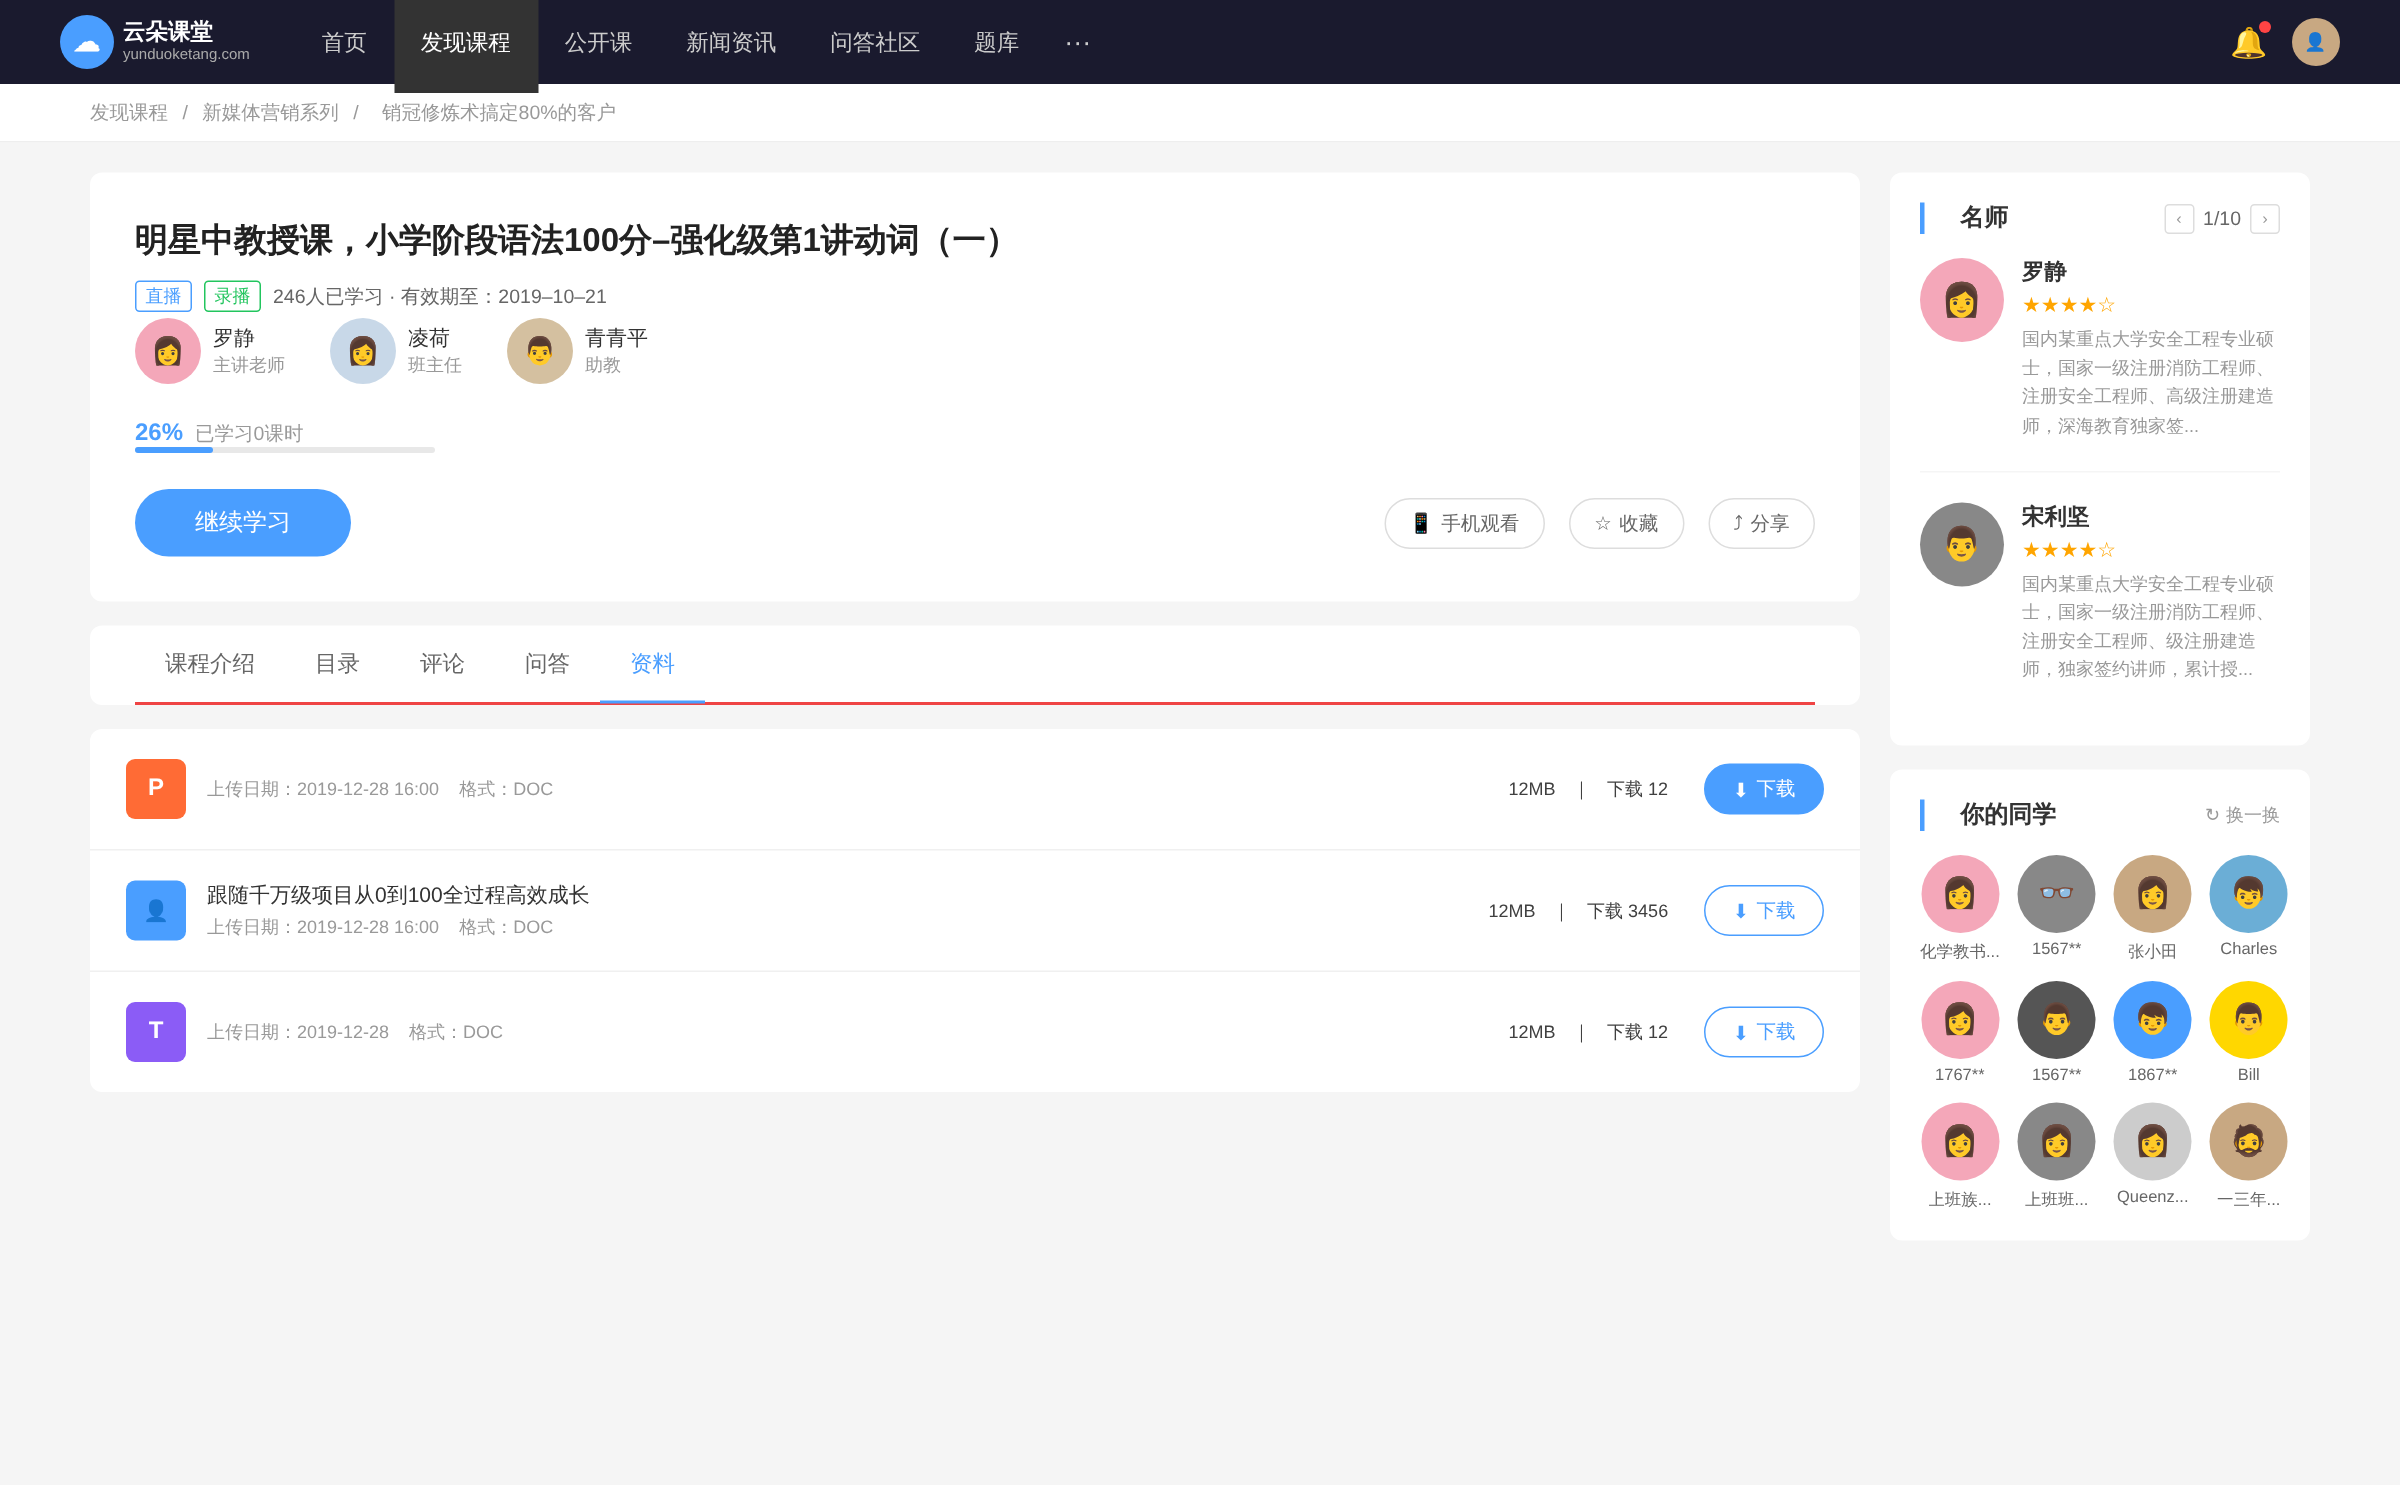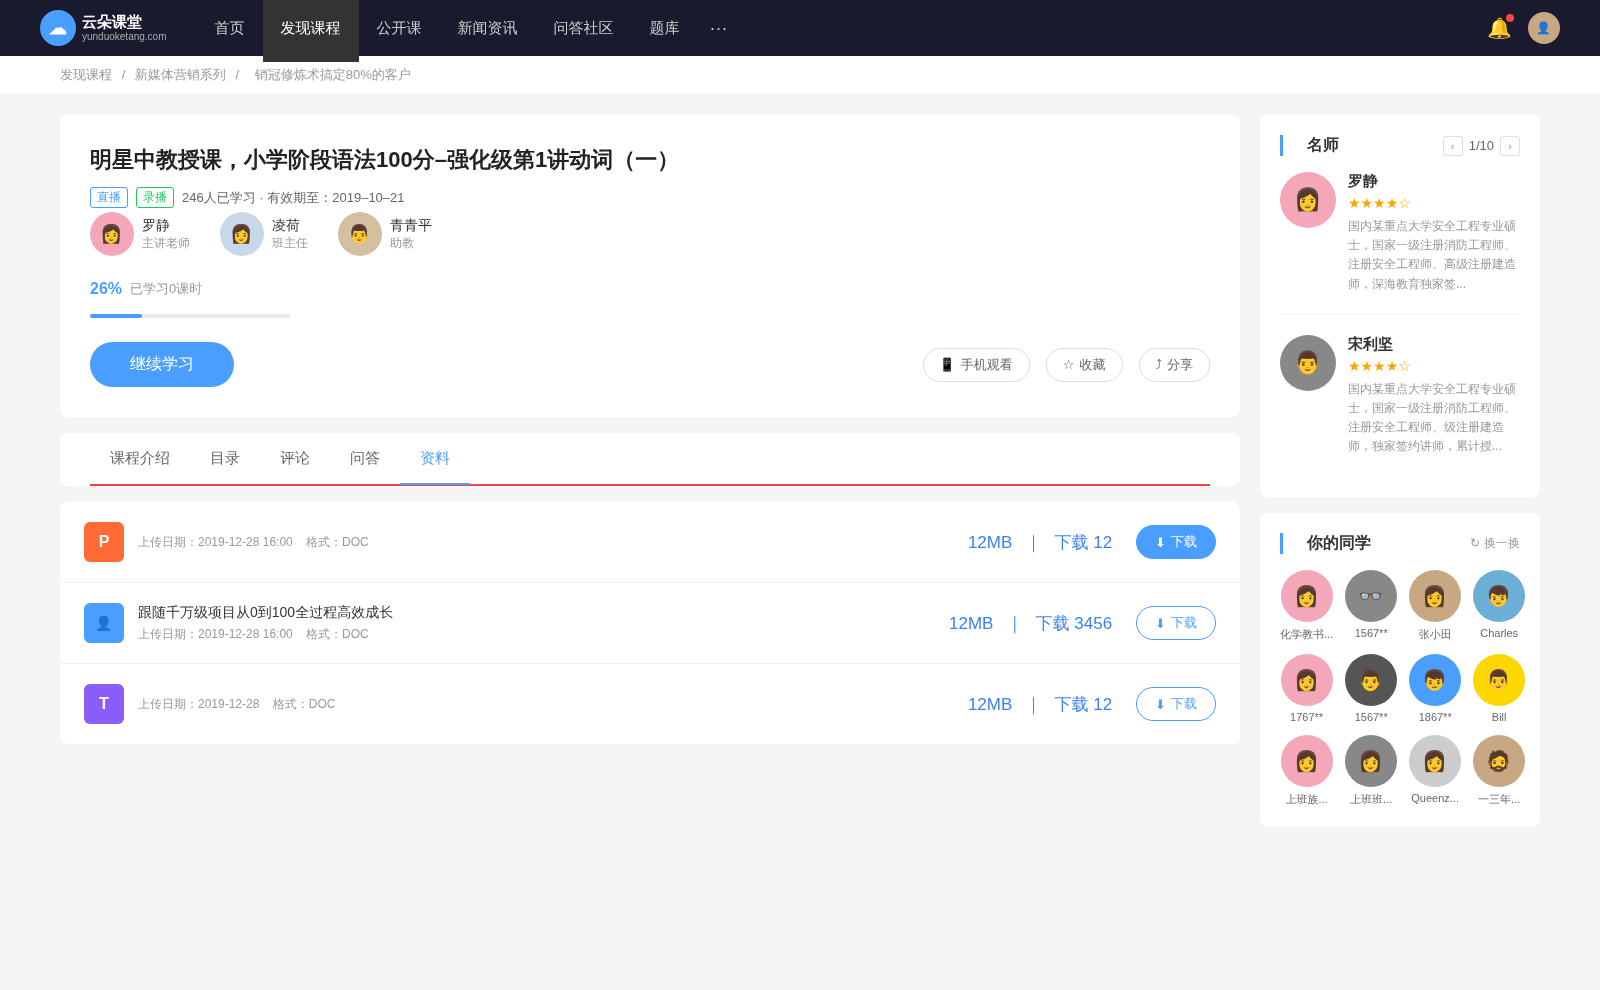--- a/index.html
+++ b/index.html
@@ -36,21 +36,21 @@
     .course-title { font-size: 22px; font-weight: 600; color: #222; margin-bottom: 12px; }
     .course-meta { display: flex; align-items: center; gap: 8px; margin-bottom: 4px; color: #666; font-size: 13px; }
     .tag { border: 1px solid #4a9eff; color: #4a9eff; border-radius: 3px; padding: 1px 6px; font-size: 12px; }
     .tag.green { border-color: #22c55e; color: #22c55e; }
     .teachers { display: flex; gap: 30px; margin-bottom: 24px; }
     .teacher { display: flex; align-items: center; gap: 8px; }
     .teacher-avatar { width: 44px; height: 44px; border-radius: 50%; background: #ddd; overflow: hidden; display: flex; align-items: center; justify-content: center; font-size: 18px; }
     .teacher-info .name { font-size: 14px; color: #333; font-weight: 500; }
     .teacher-info .role { font-size: 12px; color: #999; }
     .progress-section { margin-bottom: 24px; }
-    .progress-label { display: flex; align-items: center; gap: 8px; margin-bottom: 16px; }
+    .progress-label { display: flex; align-items: center; gap: 8px; margin-bottom: 0; }
     .progress-pct { color: #4a9eff; font-size: 16px; font-weight: 600; }
     .progress-desc { color: #999; font-size: 13px; }
     .progress-bar-bg { width: 200px; height: 4px; background: #e8e8e8; border-radius: 2px; }
     .progress-bar-fill { height: 4px; background: #4a9eff; border-radius: 2px; }
     .action-row { display: flex; align-items: center; justify-content: space-between; }
     .btn-continue { background: #4a9eff; color: white; border: none; border-radius: 25px; padding: 12px 40px; font-size: 16px; cursor: pointer; font-weight: 500; }
     .action-buttons { display: flex; gap: 16px; }
     .action-btn { display: flex; align-items: center; gap: 5px; color: #666; border: 1px solid #ddd; border-radius: 20px; padding: 7px 16px; cursor: pointer; font-size: 13px; background: white; }
 
     
@@ -64,21 +64,21 @@
     .resource-card { background: white; border-radius: 8px; padding: 0; overflow: hidden; }
     .resource-item { display: flex; align-items: center; padding: 20px 24px; border-bottom: 1px solid #f0f0f0; }
     .resource-item:last-child { border-bottom: none; }
     .resource-icon { width: 40px; height: 40px; border-radius: 6px; display: flex; align-items: center; justify-content: center; color: white; font-size: 16px; font-weight: 700; margin-right: 14px; flex-shrink: 0; }
     .resource-icon.orange { background: #ff6b35; }
     .resource-icon.blue { background: #4a9eff; }
     .resource-icon.purple { background: #8b5cf6; }
     .resource-info { flex: 1; }
     .resource-title { font-size: 14px; color: #333; font-weight: 500; margin-bottom: 4px; }
     .resource-meta { font-size: 12px; color: #999; }
-    .resource-stats { color: #3b82f6; font-size: 17px; margin-right: 20px; white-space: nowrap; }
+    .resource-stats { color: #404040; font-size: 12px; margin-right: 20px; white-space: nowrap; }
     .resource-stats span { margin: 0 4px; }
     .btn-download { border: 1px solid #4a9eff; color: #4a9eff; background: white; border-radius: 20px; padding: 7px 18px; cursor: pointer; font-size: 13px; display: flex; align-items: center; gap: 5px; white-space: nowrap; }
     .btn-download.filled { background: #4a9eff; color: white; }
 
     
     .sidebar-card { background: white; border-radius: 8px; padding: 20px; margin-bottom: 16px; }
     .sidebar-header { display: flex; justify-content: space-between; align-items: center; margin-bottom: 16px; }
     .sidebar-title-text { font-size: 16px; font-weight: 600; color: #333; display: flex; align-items: center; gap: 6px; border-left: 3px solid #4a9eff; padding-left: 24px; }
     .pagination { display: flex; align-items: center; gap: 6px; font-size: 13px; color: #666; }
     .page-btn { width: 20px; height: 20px; border: 1px solid #ddd; border-radius: 3px; display: flex; align-items: center; justify-content: center; cursor: pointer; font-size: 11px; color: #999; }

